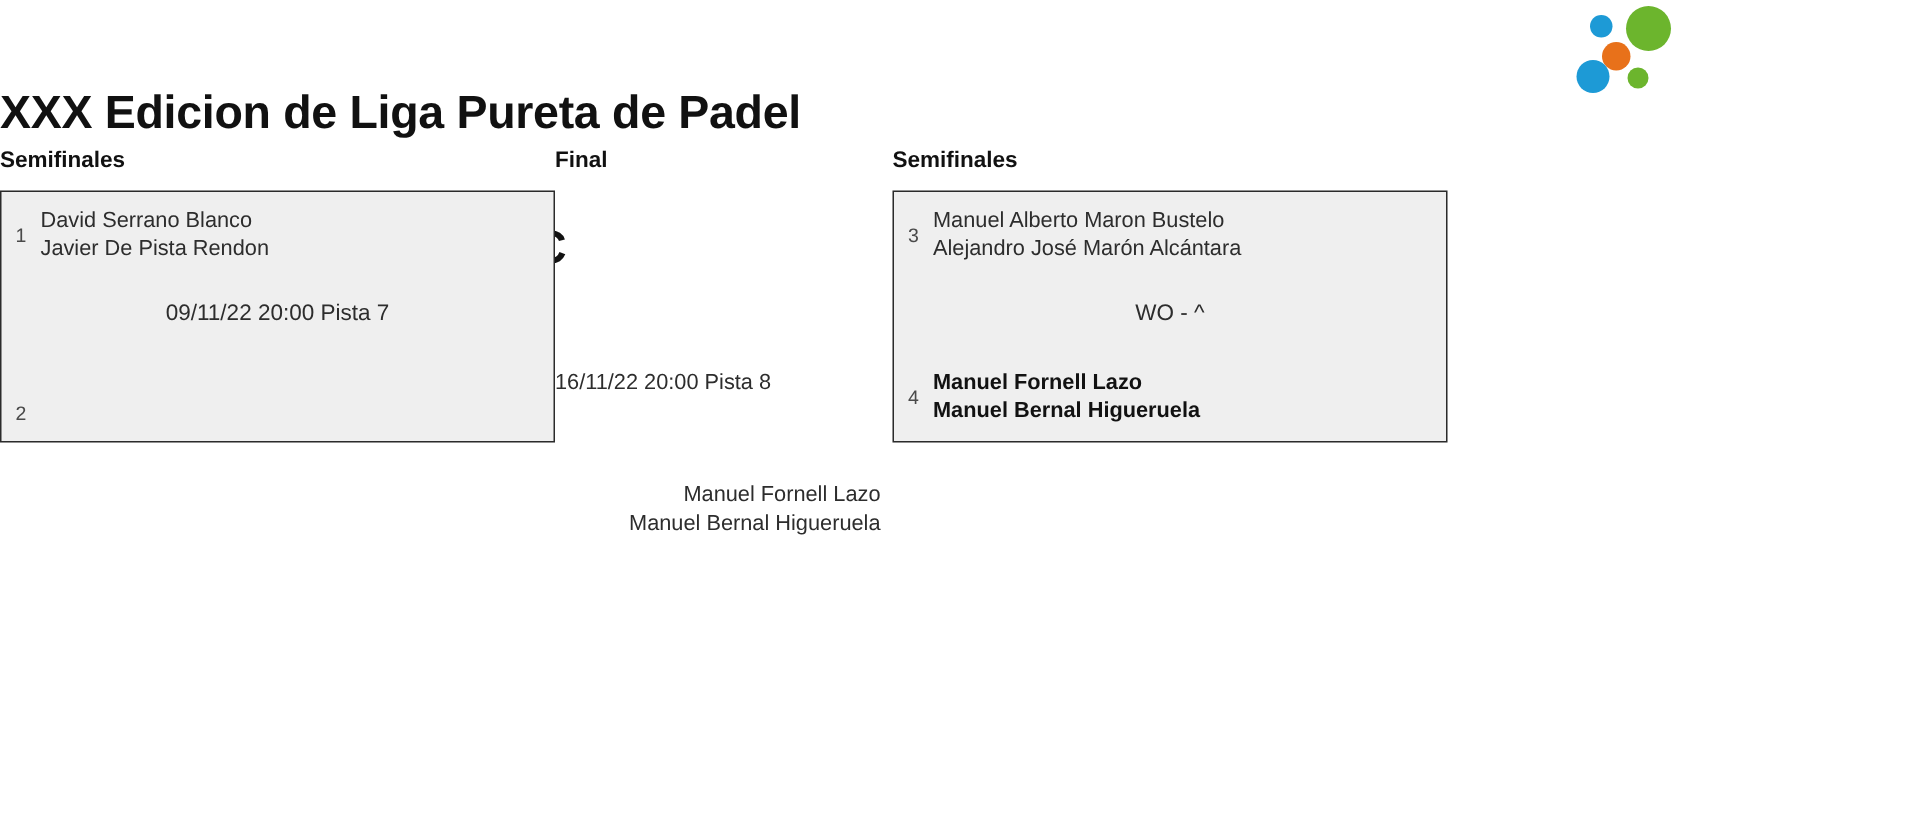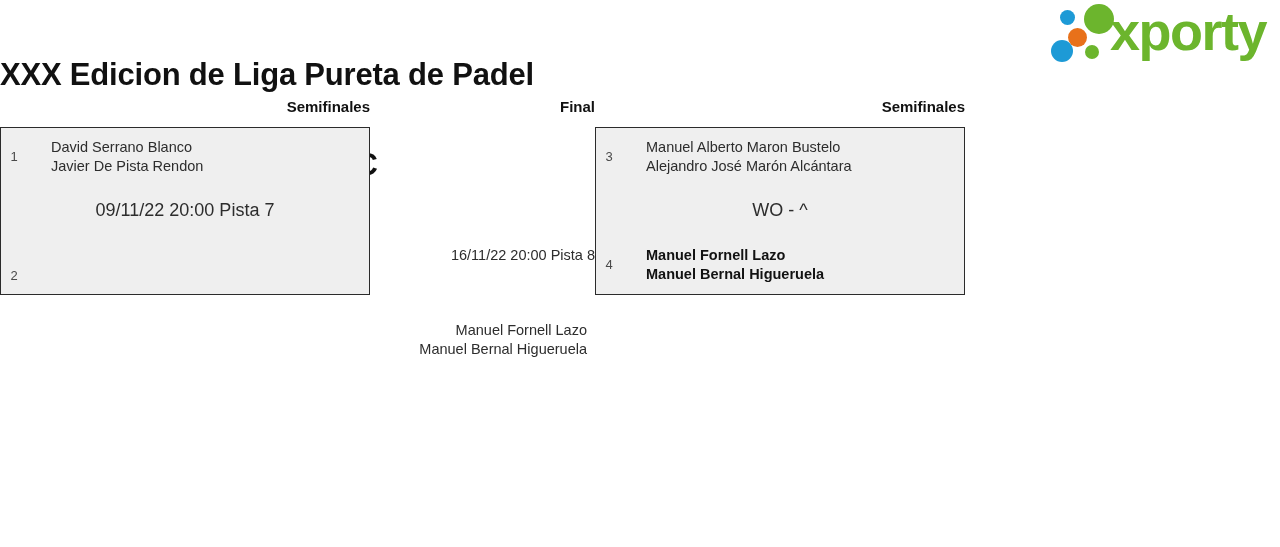--- a/index.html
+++ b/index.html
@@ -63,21 +63,21 @@
     line-height: 62px;
     letter-spacing: -1.5px;
   }
 
   
   .round-header {
     position: absolute;
     font-size: 15px;
     font-weight: bold;
     color: #111111;
-    text-align: right;
+    text-align: left;
     white-space: nowrap;
   }
   #round-header-left   { left: 0px;   top: 98px; width: 370px; }
   #round-header-final  { left: 370px; top: 98px; width: 225px; }
   #round-header-right  { left: 595px; top: 98px; width: 370px; }
 
   
   .match-box {
     position: absolute;
     top: 127px;
@@ -109,40 +109,40 @@
   .team-names {
     font-size: 14.5px;
     line-height: 19px;
     color: #2d2d2d;
     white-space: nowrap;
   }
   .team-names.winner {
     font-weight: bold;
     color: #121212;
   }
-  .player { display: block; margin-left: 24px; }
+  .player { display: block; }
 
   .match-score {
     position: absolute;
     left: 0;
     top: 72px;
     width: 100%;
     text-align: center;
-    font-size: 18px;
+    font-size: 15px;
     color: #2d2d2d;
     white-space: nowrap;
   }
 
   
   #final-meta {
     position: absolute;
     left: 370px;
     top: 246px;
     width: 225px;
-    text-align: right;
+    text-align: left;
     font-size: 14.5px;
     line-height: 19px;
     color: #2d2d2d;
     white-space: nowrap;
   }
   #champion {
     position: absolute;
     left: 330px;
     top: 321px;
     width: 257px;
@@ -164,21 +164,20 @@
   </div>
 
   <div id="logo">
     <div id="logo-dots">
       <span class="dot" id="dot-blue-small" style="background: rgb(29, 154, 214);"></span>
       <span class="dot" id="dot-green-large" style="background: rgb(108, 181, 45);"></span>
       <span class="dot" id="dot-orange" style="background: rgb(232, 113, 26);"></span>
       <span class="dot" id="dot-blue-large" style="background: rgb(29, 154, 214);"></span>
       <span class="dot" id="dot-green-small" style="background: rgb(108, 181, 45);"></span>
     </div>
-    <div id="logo-wordmark" style="color: rgb(108, 181, 45);">xporty</div>
   </div>
 
 </div>
 
 <div class="round-header" id="round-header-left">Semifinales</div>
 <div class="round-header" id="round-header-final">Final</div>
 <div class="round-header" id="round-header-right">Semifinales</div>
 
 <div class="match-box" id="match-box-left">
 

